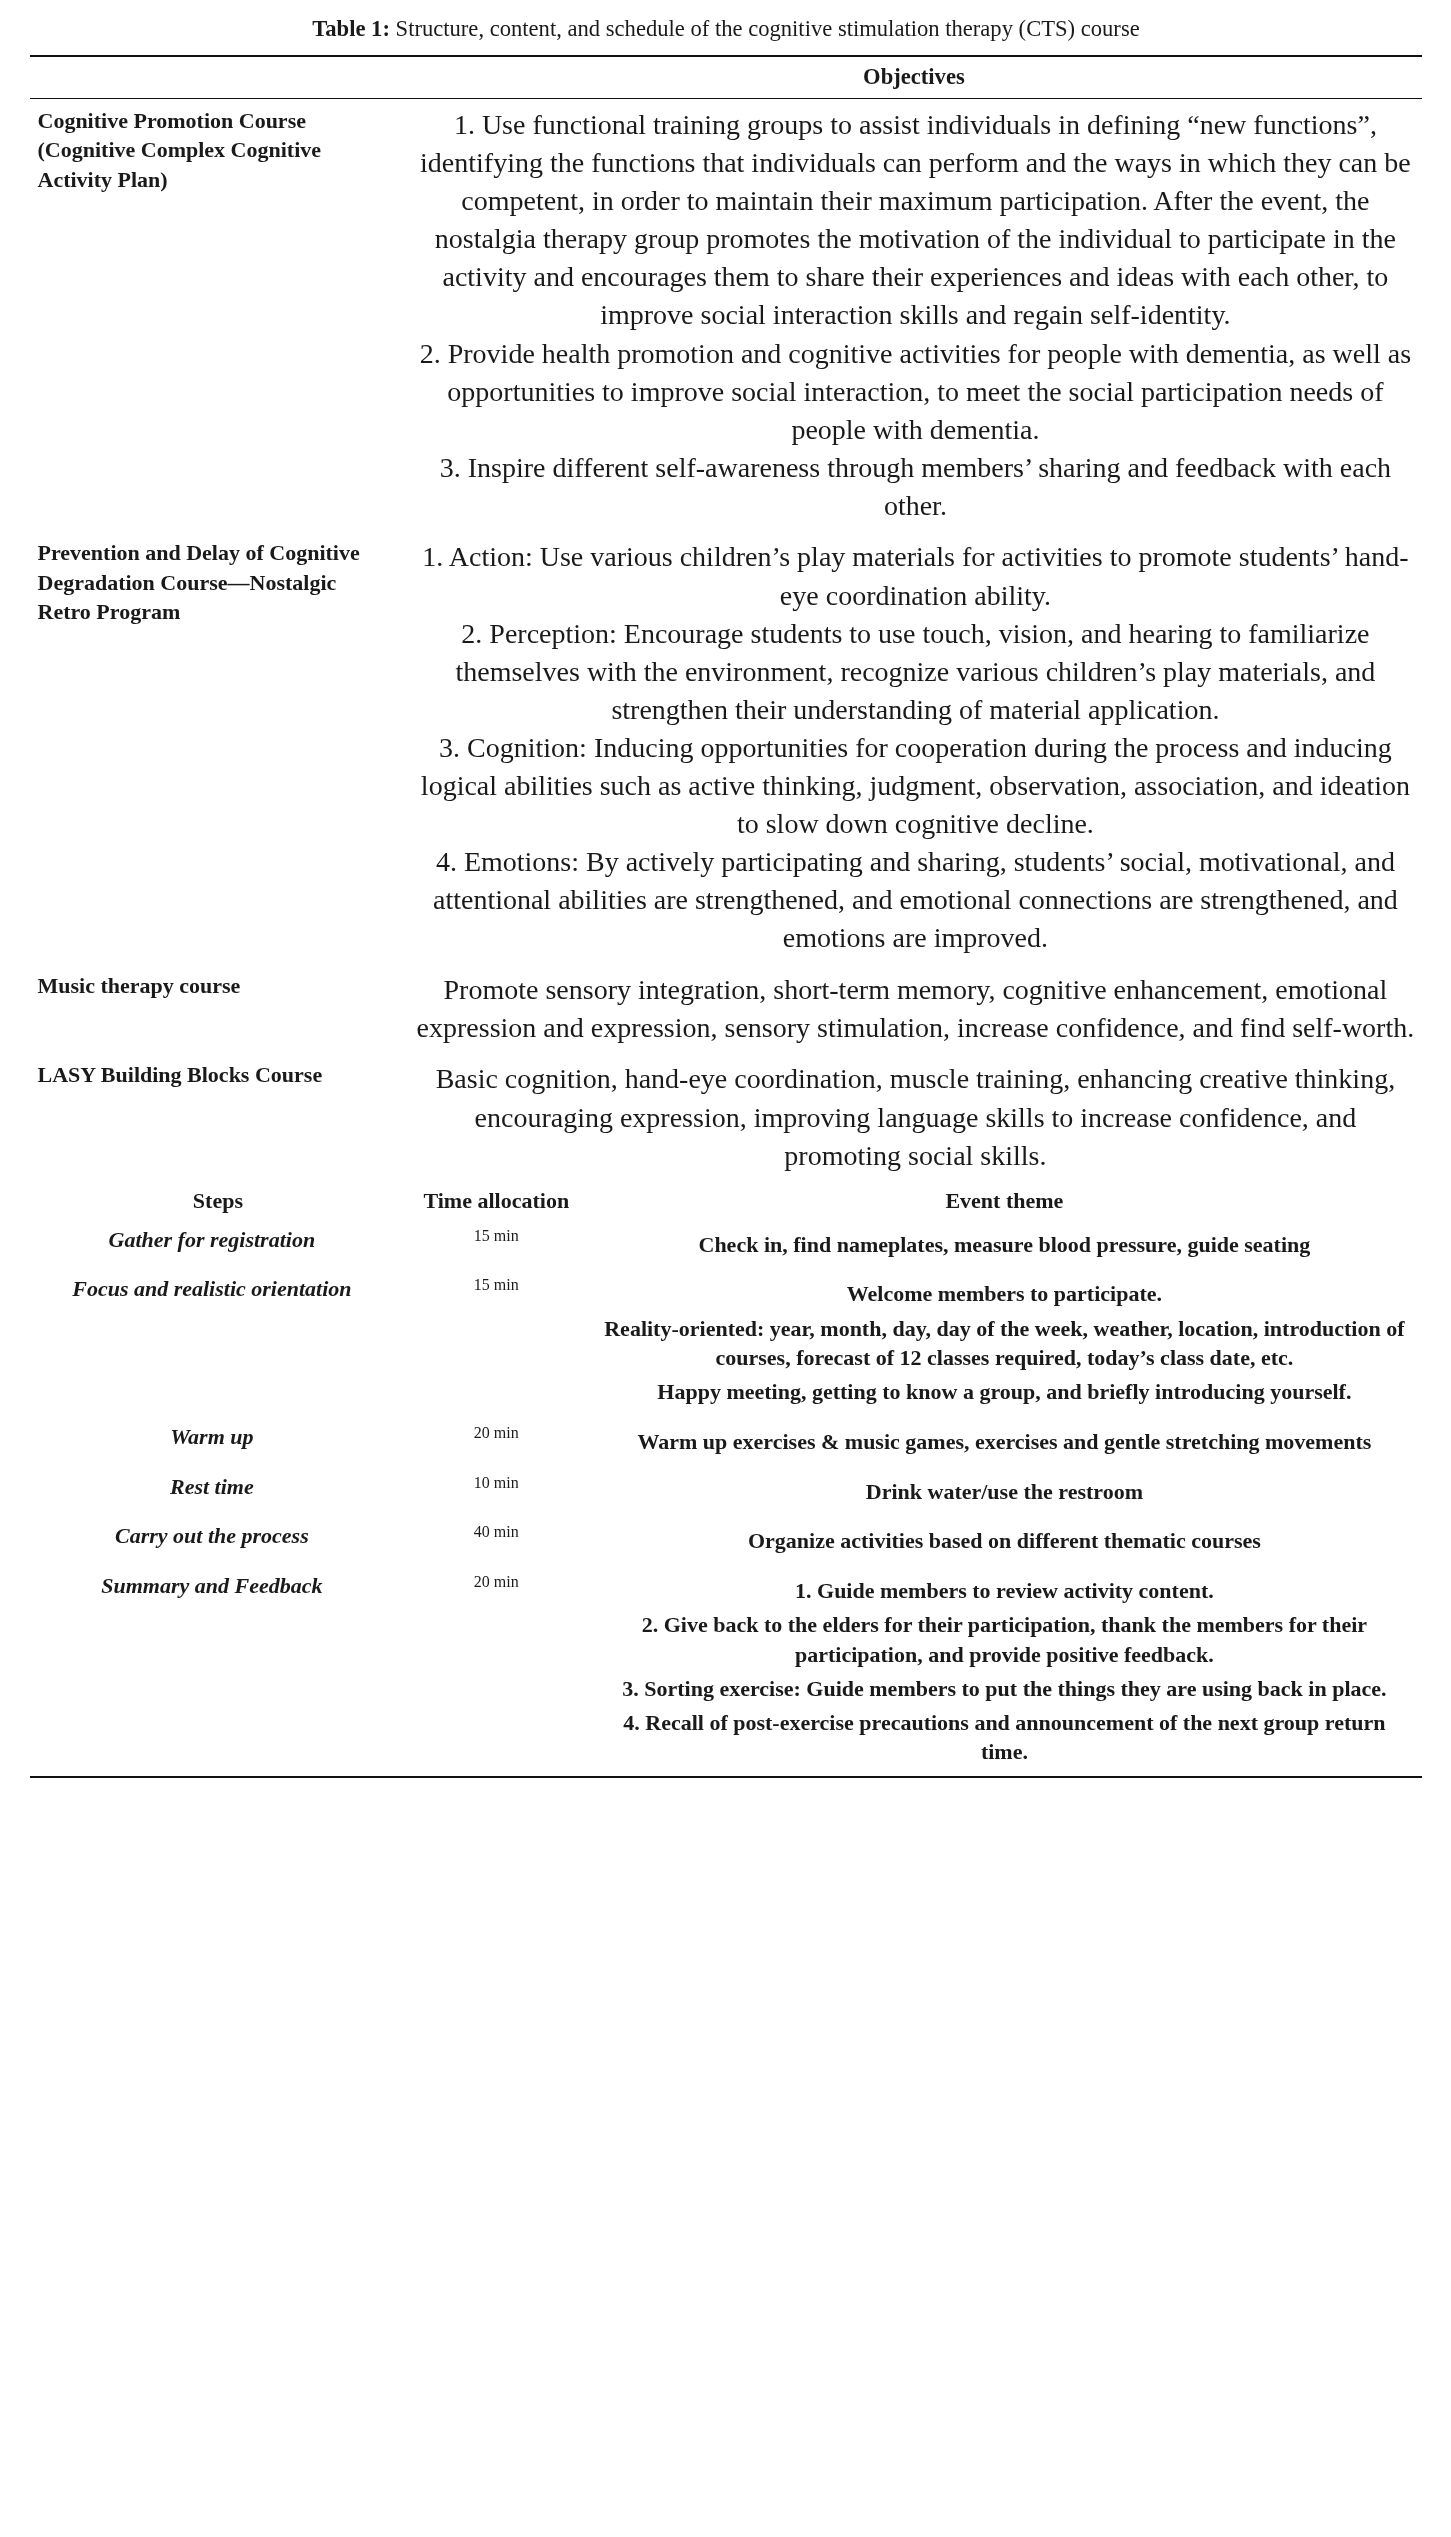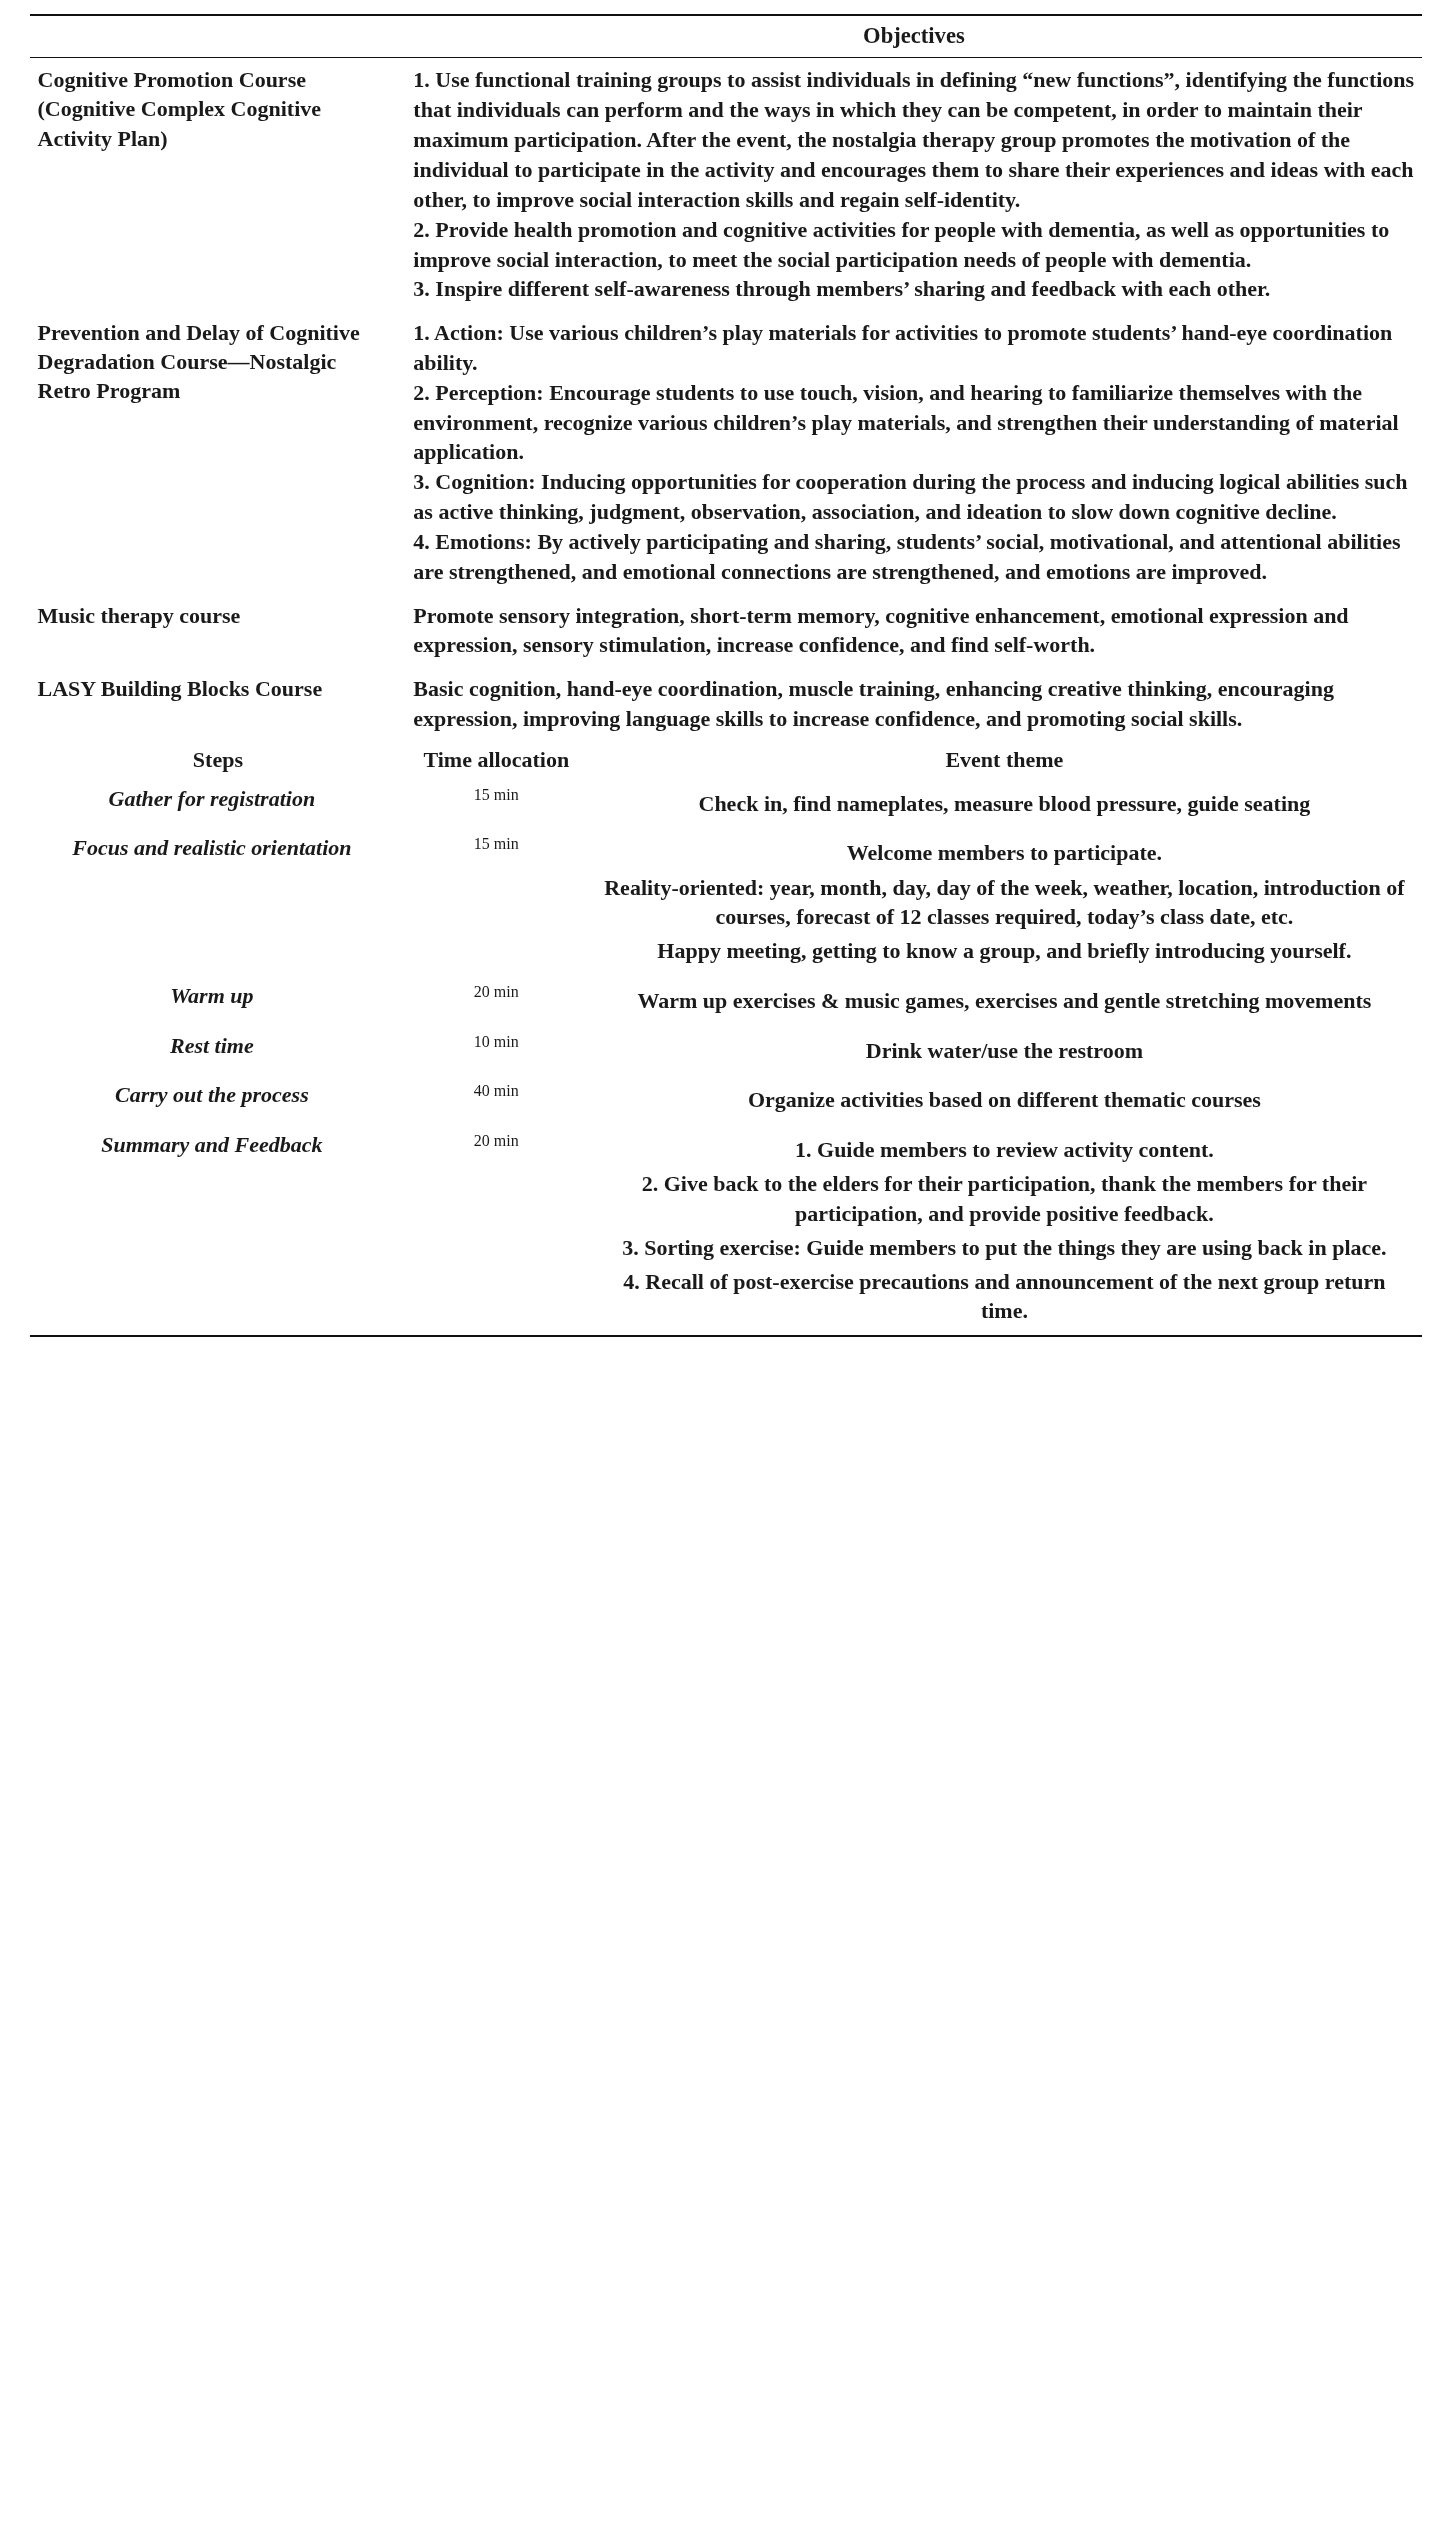--- a/index.html
+++ b/index.html
@@ -50,26 +50,25 @@
     width: 33%;
     text-align: left;
     font-weight: bold;
     font-size: 22px;
     line-height: 1.33;
     vertical-align: top;
     padding: 7.5px 19.6px 6px 7.5px;
     box-sizing: border-box;
   }
   td.body-cell {
-    font-size: 22px;
+    font-size: 28px;
     line-height: 1.36;
     vertical-align: top;
     padding: 7.5px 4.5px 6px 7.5px;
-    text-align: left;
-    font-weight: bold;
+    text-align: center;
   }
   td.body-cell p {
     margin: 0 0 0 0;
   }
   .steps-head td {
     font-weight: bold;
     font-size: 22px;
     text-align: center;
     padding: 7.5px 4.5px 4.5px 4.5px;
     vertical-align: top;
@@ -104,20 +103,24 @@
   td.step-theme p {
     margin: 5px;
     font-weight: bold;
   }
 </style>
 </head>
 <body>
 
 <div class="page">
 
+  <div class="caption">
+    <span class="cap-label">Table 1:</span>
+    <span>Structure, content, and schedule of the cognitive stimulation therapy (CTS) course</span>
+  </div>
 
   <table class="cts">
     <colgroup>
       <col style="width:27%">
       <col style="width:13%">
       <col style="width:60%">
     </colgroup>
     <tbody>
 
       <tr class="rule-top">

